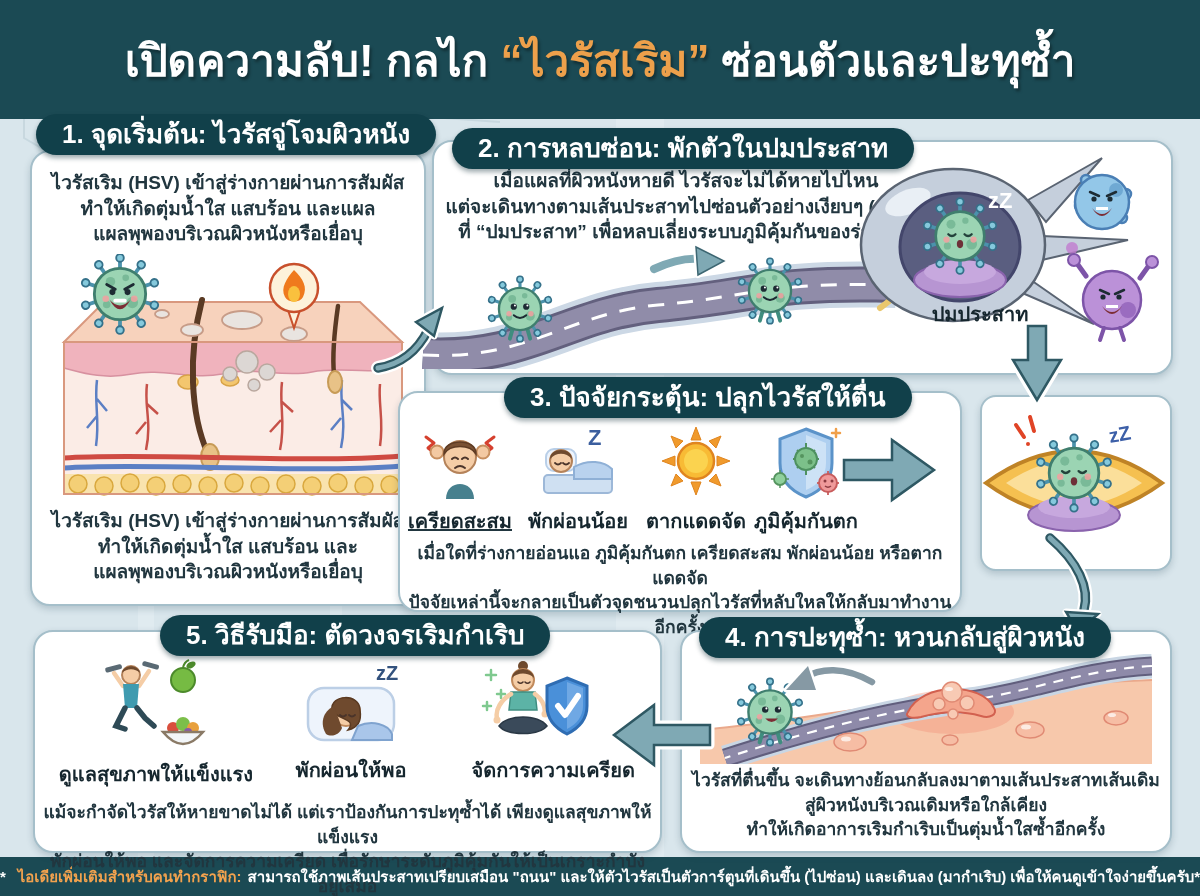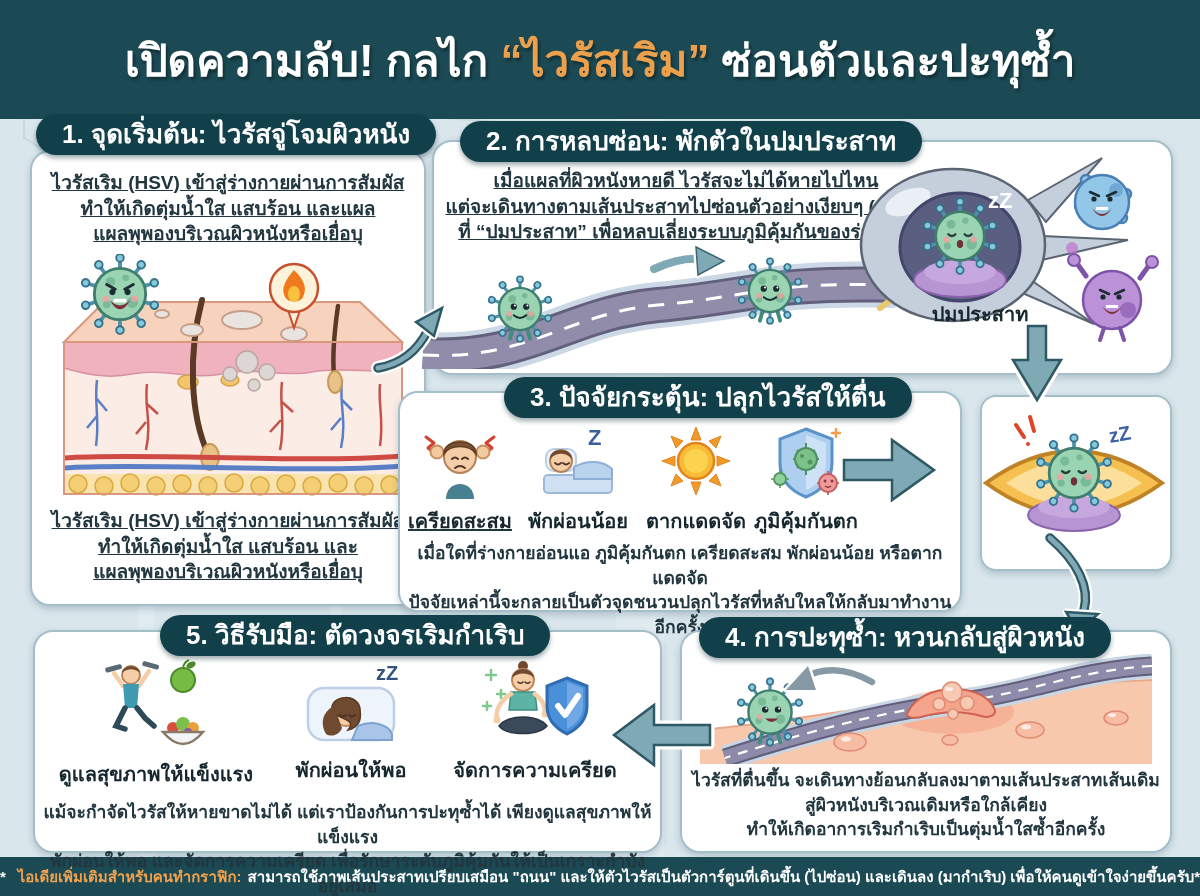--- a/index.html
+++ b/index.html
@@ -19,21 +19,21 @@
   #footer .fl{color:#f2a24e;}
   
   .card{position:absolute;background:#ffffff;border:2px solid #a5bfca;border-radius:20px;
         box-shadow:0 3px 7px rgba(35,70,85,.22);z-index:2;}
   
   .badge{position:absolute;z-index:6;background:#11404a;color:#ffffff;font-weight:bold;
          font-size:26px;line-height:1.25;padding:4px 26px 4px;border-radius:999px;
          box-shadow:0 3px 5px rgba(10,40,50,.4);white-space:nowrap;}
   
   .ptext{position:absolute;font-weight:bold;text-align:center;white-space:pre-line;color:#21363f;}
-  .fs19{font-size:19px;line-height:1.35;text-decoration:underline;}
+  .fs19{font-size:19px;line-height:1.35;}
   .fs18{font-size:17.5px;line-height:1.4;}
   .lbl{position:absolute;font-weight:bold;text-align:center;color:#15262e;}
   .trigger{position:absolute;width:112px;text-align:center;}
   .trigger svg{margin:0 auto;}
   .trigger .t-label{margin-top:4px;font-size:20px;font-weight:bold;color:#15262e;}
   .remedy{position:absolute;text-align:center;}
   .remedy svg{margin:0 auto;}
   .remedy .r-label{margin-top:2px;font-size:20px;font-weight:bold;color:#15262e;}
   .arrow{position:absolute;z-index:5;}
   #bg-svg{position:absolute;left:0;top:0;z-index:0;}
@@ -201,21 +201,21 @@
 ทำให้เกิดตุ่มน้ำใส แสบร้อน และ
 แผลพุพองบริเวณผิวหนังหรือเยื่อบุ</div>
 </div>
 <div class="badge" style="left:36px;top:114px;">1. จุดเริ่มต้น: ไวรัสจู่โจมผิวหนัง</div>
 
 <div class="card" id="card2" style="left:432px;top:140px;width:737px;height:231px;">
   <div class="ptext fs19" style="left:6px;top:26px;width:492px;">เมื่อแผลที่ผิวหนังหายดี ไวรัสจะไม่ได้หายไปไหน
 แต่จะเดินทางตามเส้นประสาทไปซ่อนตัวอย่างเงียบๆ (จำศีล)
 ที่ “ปมประสาท” เพื่อหลบเลี่ยงระบบภูมิคุ้มกันของร่างกาย</div>
 </div>
-<div class="badge" style="left:452px;top:121px;margin-left:8px;">2. การหลบซ่อน: พักตัวในปมประสาท</div>
+<div class="badge" style="left:452px;top:128px;">2. การหลบซ่อน: พักตัวในปมประสาท</div>
 
 <svg class="illus" style="left:418px;top:243px;z-index:4;" width="490" height="126" viewBox="0 0 490 126">
   <g fill="none">
     <path d="M5,112 C110,118 150,70 240,62 C330,54 355,38 478,42" stroke="#ccd8e5" stroke-width="46"></path>
     <path d="M5,112 C110,118 150,70 240,62 C330,54 355,38 478,42" stroke="#63607e" stroke-width="36"></path>
     <path d="M5,112 C110,118 150,70 240,62 C330,54 355,38 478,42" stroke="#908ca9" stroke-width="30"></path>
     <path d="M5,112 C110,118 150,70 240,62 C330,54 355,38 478,42" stroke="#ffffff" stroke-width="3" stroke-dasharray="16 13"></path>
   </g>
   <g transform="translate(102,66) scale(0.78)">
     <path d="M-9,24 L-13,38 M9,24 L13,38" stroke="#3f8d7f" stroke-width="5" stroke-linecap="round"></path>
@@ -504,21 +504,21 @@
       <rect x="12" y="28" width="86" height="52" rx="16" fill="#eef4fc" stroke="#bccfe6" stroke-width="2.5"></rect>
       <circle cx="50" cy="52" r="14" fill="#f5cda6" stroke="#c18a5c" stroke-width="2"></circle>
       <path d="M36,50 C34,34 64,33 64,50 C66,62 60,68 52,70 C62,58 40,60 36,50 Z" fill="#6f4a2e" stroke="#5a3a22" stroke-width="1.5"></path>
       <path d="M38,46 C26,52 24,64 30,74 C36,78 44,74 46,68" fill="#6f4a2e"></path>
       <path d="M44,55 q3,3 6,0 M53,55 q3,3 6,0" fill="none" stroke="#4a342a" stroke-width="1.8" stroke-linecap="round"></path>
       <path d="M62,66 C76,60 92,64 96,74 L96,80 L56,80 Z" fill="#a9c6ea" stroke="#7fa3cf" stroke-width="2"></path>
       <text x="80" y="20" font-size="20" font-weight="bold" fill="#33527e">zZ</text>
     </svg>
     <div class="r-label">พักผ่อนให้พอ</div>
   </div>
-  <div class="remedy" style="left:400px;top:24px;width:200px;">
+  <div class="remedy" style="left:400px;top:24px;width:200px;text-align:right;">
     <svg width="112" height="96" viewBox="0 0 112 96">
       <g stroke="#7fc98f" stroke-width="2.5" stroke-linecap="round">
         <path d="M12,14 v10 M7,19 h10"></path>
           <path d="M22,34 v8 M18,38 h8"></path>
           <path d="M8,46 v8 M4,50 h8"></path>
       </g>
       <circle cx="44" cy="10" r="5" fill="#6f4a2e"></circle>
       <circle cx="44" cy="24" r="11" fill="#f5cda6" stroke="#c18a5c" stroke-width="2"></circle>
       <path d="M33,22 a11,9 0 0 1 22,0 c-5,-6 -17,-6 -22,0 Z" fill="#6f4a2e"></path>
       <path d="M39,26 q2.5,2.5 5,0 M46,26 q2.5,2.5 5,0" fill="none" stroke="#4a342a" stroke-width="1.6" stroke-linecap="round"></path>

